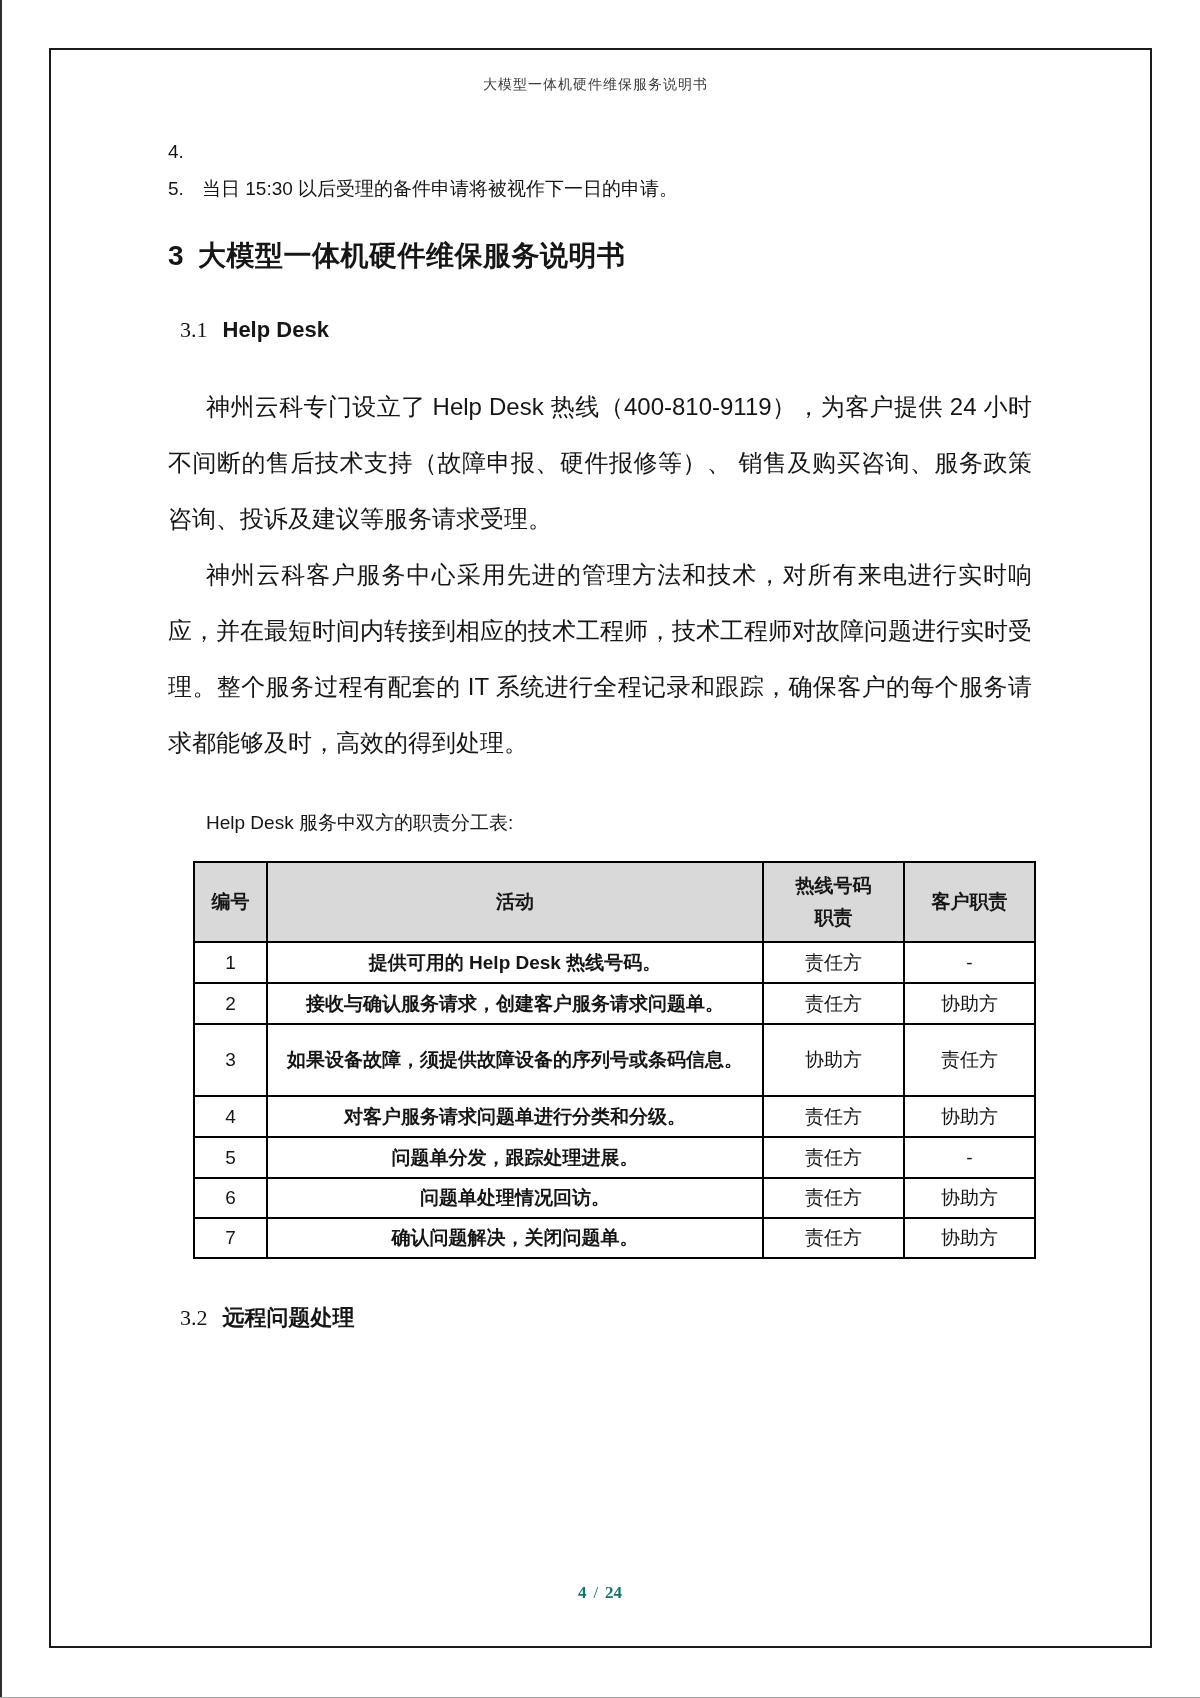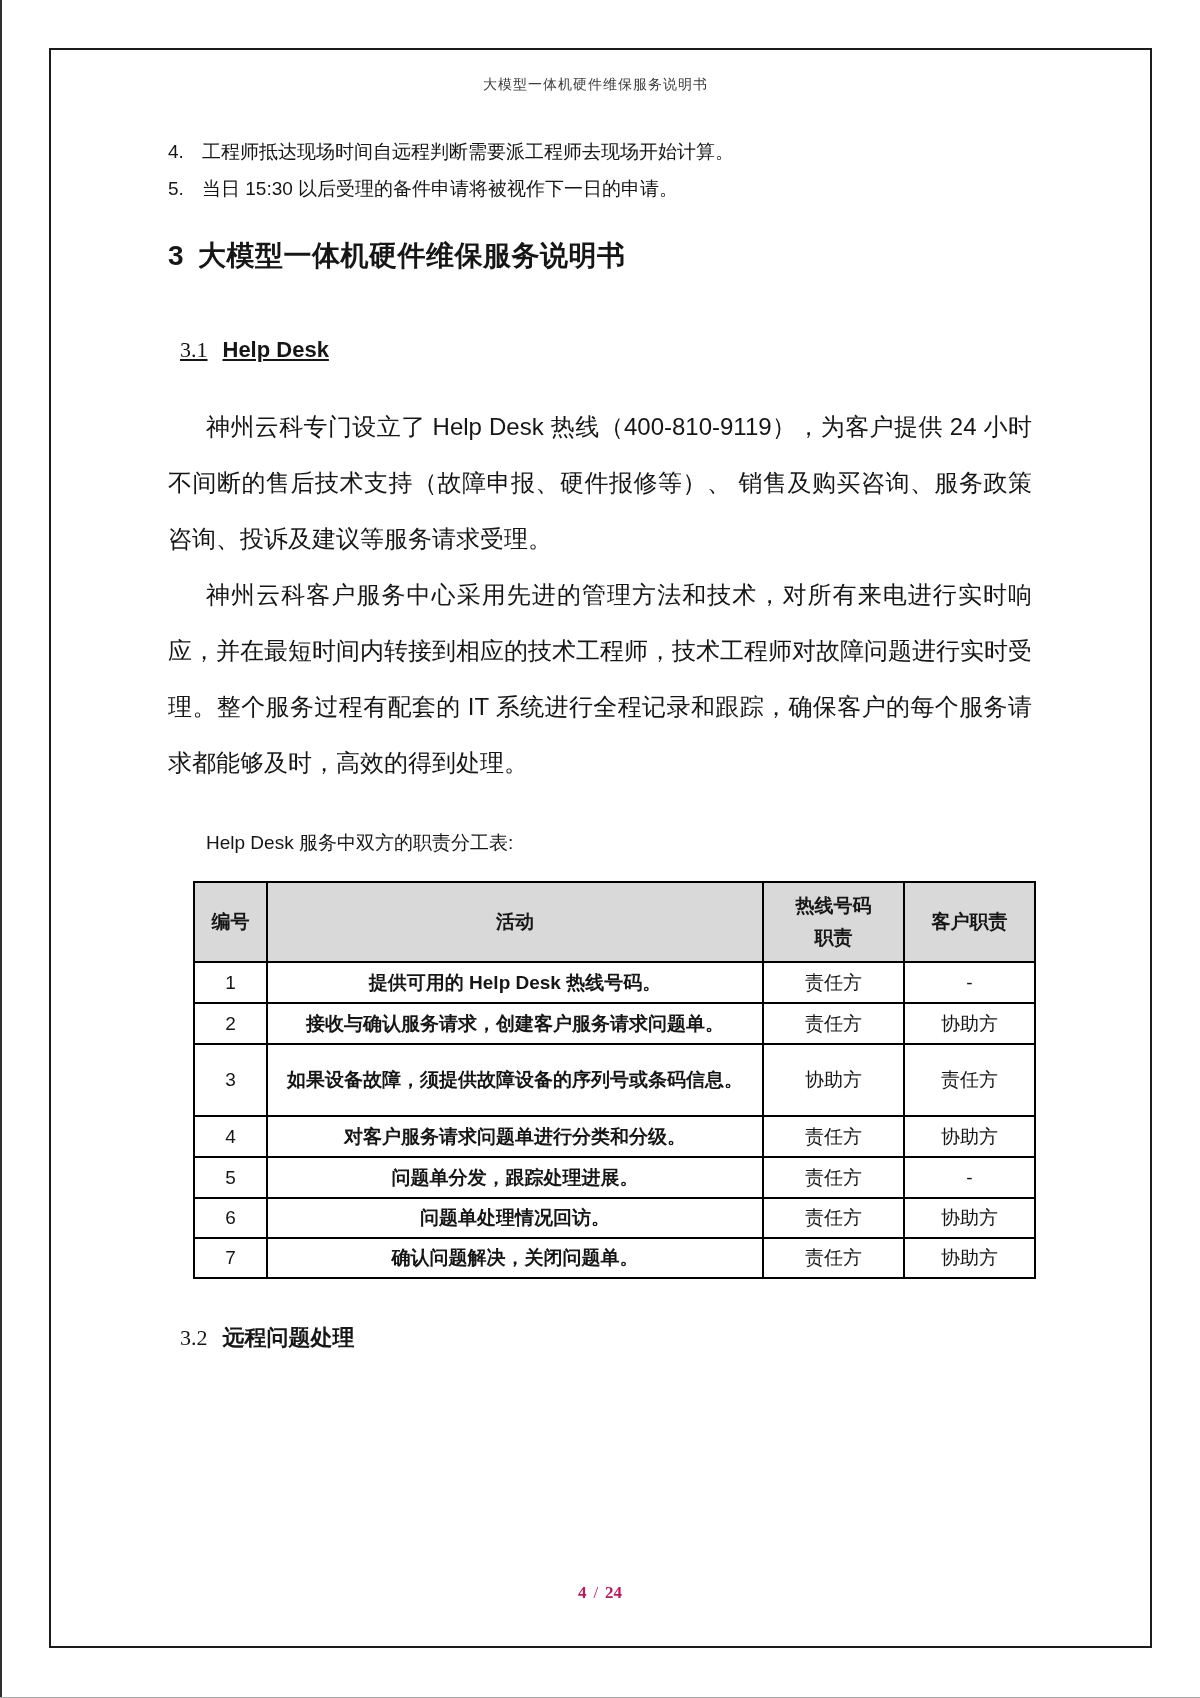--- a/index.html
+++ b/index.html
@@ -36,21 +36,21 @@
     font-size:28px;font-weight:bold;line-height:38px;
     letter-spacing:0.5px;
   }
   .h1 .h-num{margin-right:14px;font-weight:bold;}
   .h2{font-size:22px;line-height:30px;}
   .h2 .h-num{
     font-family:"Liberation Serif","DejaVu Serif",serif;
     font-weight:normal;margin-right:15px;
   }
   .h2 .h-title{font-weight:bold;}
-  .h2-31{margin-top:60px;padding-left:12px;text-decoration:underline;}
+  .h2-31{margin-top:40px;padding-left:12px;}
   .h2-32{margin-top:44px;padding-left:12px;}
   .para{
     font-size:24px;line-height:56px;
     text-align:justify;
     text-indent:38px;
     margin:0;
   }
   .para.first{margin-top:34px;}
   .caption{
     margin-top:24px;
@@ -83,42 +83,41 @@
     text-align:center;
     padding-left:14px;padding-right:50px;
     line-height:30px;
     font-weight:bold;
   }
   .p3{margin-top:28px;}
   .footer{
     position:absolute;left:0;top:1583px;width:100%;
     text-align:center;
     font-family:"Liberation Serif","DejaVu Serif",serif;
-    font-size:17px;font-weight:bold;color:#be185d;
+    font-size:17px;font-weight:bold;color:#0f766e;
   }
   .footer .sep{font-weight:normal;margin:0 7px;}
 </style>
 </head>
 <body>
 
 <div class="page">
   <div class="edge-left"></div>
   <div class="edge-bottom"></div>
 
   <div class="frame">
     <div class="content">
 
       <div class="doc-header">
         <span>大模型一体机硬件维保服务说明书</span>
       </div>
 
       <div class="num-list">
         <div class="li">
           <span class="n">4.</span>
-          <span>工程师抵达现场时间自远程判断需要派工程师去现场开始计算。</span>
         </div>
         <div class="li">
           <span class="n">5.</span>
           <span>当日 15:30 以后受理的备件申请将被视作下一日的申请。</span>
         </div>
       </div>
 
       <div class="h1">
         <span class="h-num">3</span><span>大模型一体机硬件维保服务说明书</span>
       </div>

